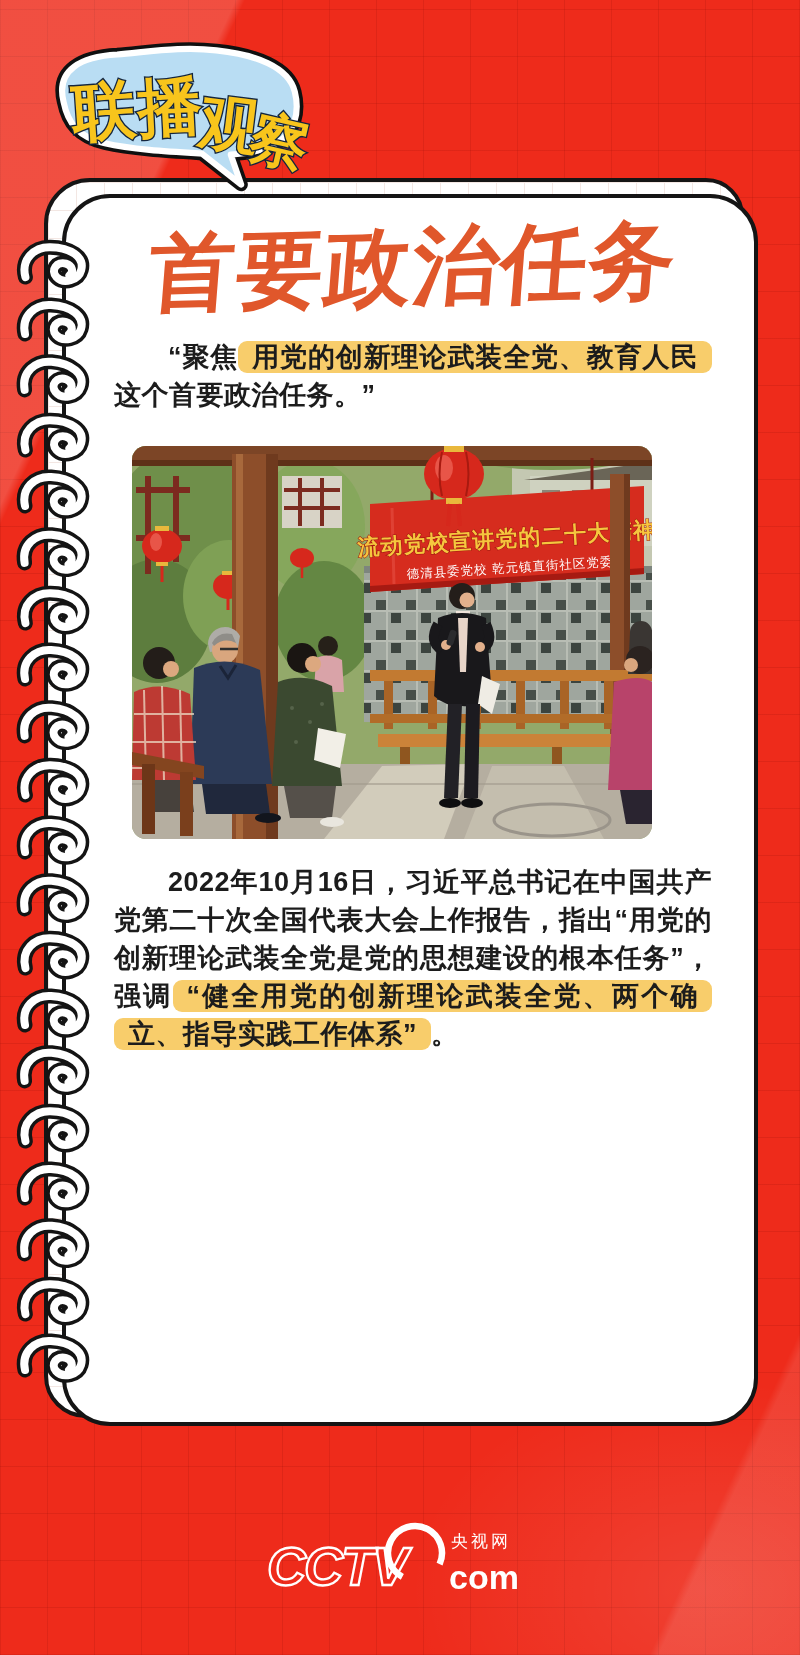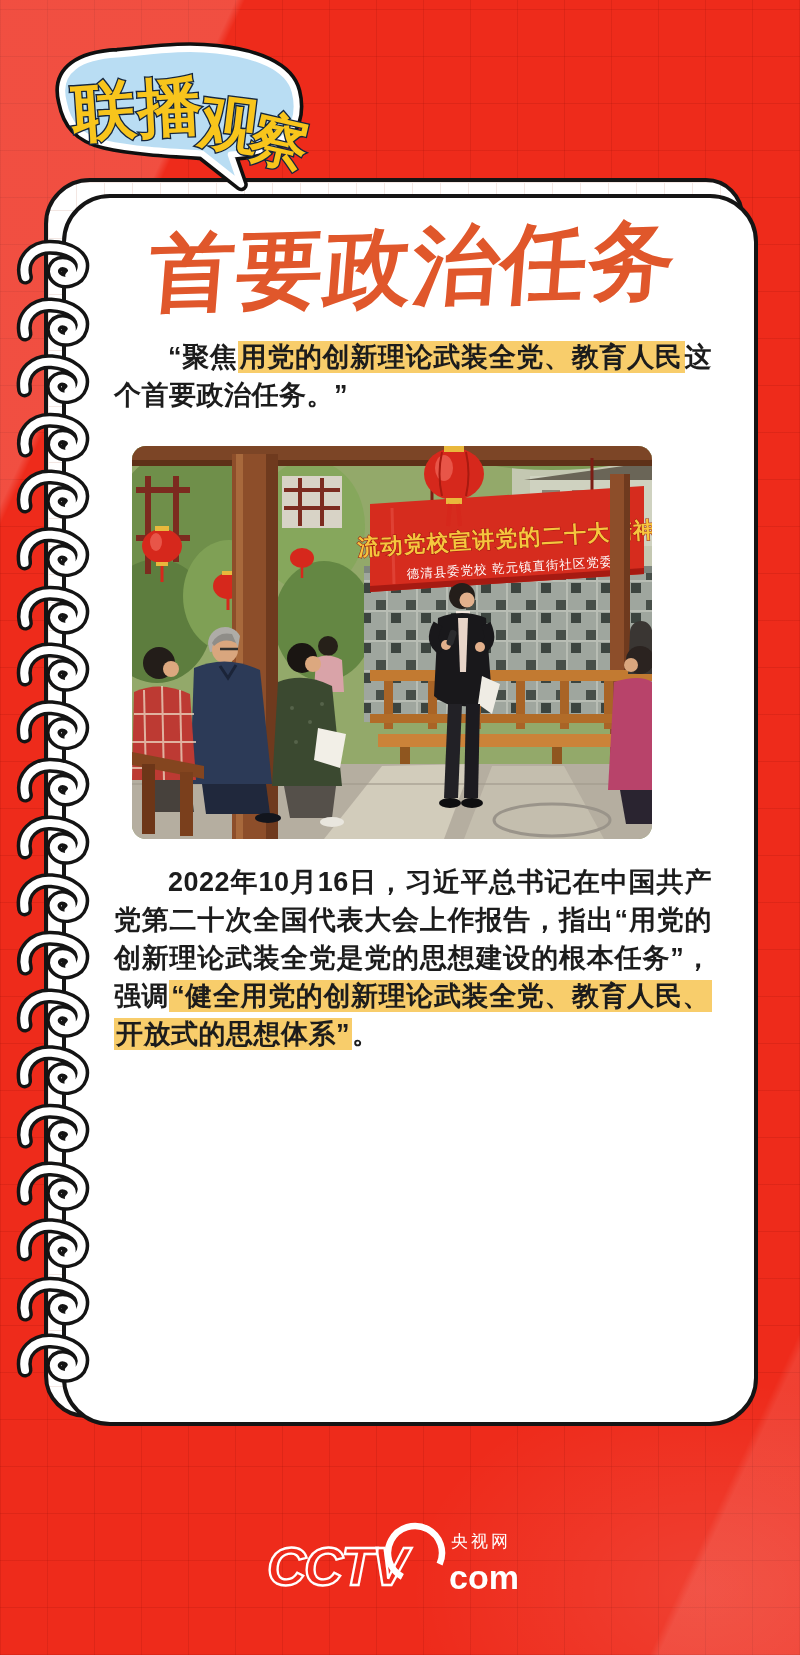--- a/index.html
+++ b/index.html
@@ -48,21 +48,21 @@
   .title{margin:6px 0 0;text-align:center;
     font-family:"DejaVu Serif",serif;font-weight:900;
     font-size:86px;line-height:1.12;letter-spacing:2px;color:#e0572b;
     transform:rotate(-1.5deg) skewX(-6deg);}
 
   .body-text{margin:0;font-size:27px;line-height:38px;color:#1c1c1c;
     font-weight:600;letter-spacing:.5px;text-indent:2em;text-align:justify;}
   .quote{margin-top:24px;}
   .para1{margin-top:24px;}
   .para2{margin-top:14px;}
-  .hl{background:#f8cd6b;border-radius:0;padding:1px 2px;
+  .hl{background:#f8cd6b;border-radius:9px;padding:1px 14px;
       -webkit-box-decoration-break:clone;box-decoration-break:clone;}
 
   .photo{width:520px;height:393px;margin:32px 0 0 18px;border-radius:14px;
     overflow:hidden;position:relative;background:#93a96a;}
   .photo svg{display:block;width:100%;height:100%;}
   .banner-main{font-family:"Liberation Sans",sans-serif;font-weight:bold;
     fill:#f6c63e;stroke:#9c150f;stroke-width:1px;paint-order:stroke;letter-spacing:1px;}
   .banner-sub{font-family:"Liberation Sans",sans-serif;fill:#ffffff;letter-spacing:1px;}
 
   
@@ -328,21 +328,21 @@
         <path d="M334 258 L348 258 L346 352 L332 352 Z" fill="#1c1b20"></path>
         <ellipse cx="318" cy="357" rx="11" ry="5" fill="#0e0e10"></ellipse>
         <ellipse cx="340" cy="357" rx="11" ry="5" fill="#0e0e10"></ellipse>
 
         <polygon points="0,306 72,320 72,333 0,319" fill="#84451f"></polygon>
         <rect x="10" y="318" width="13" height="70" fill="#6d3618"></rect>
         <rect x="48" y="326" width="13" height="64" fill="#7a3f1c"></rect>
       </svg>
     </div>
 
-    <p class="body-text para1"><span>2022年10月16日，习近平总书记在中国共产党第二十次全国代表大会上作报告，指出“用党的创新理论武装全党是党的思想建设的根本任务”，强调</span><span class="hl">“健全用党的创新理论武装全党、教育人民、开放式的思想体系”</span><span>。</span></p>
+    <p class="body-text para1"><span>2022年10月16日，习近平总书记在中国共产党第二十次全国代表大会上作报告，指出“用党的创新理论武装全党是党的思想建设的根本任务”，强调</span><span class="hl">“健全用党的创新理论武装全党、两个确立、指导实践工作体系”</span><span>。</span></p>
   </div>
 
   <div class="footer">
     <svg viewBox="0 0 270 88">
       <text class="cctv" x="2" y="66" font-size="54">CCTV</text>
       <circle cx="150" cy="34" r="27" fill="none" stroke="#ffffff" stroke-width="6.5" stroke-dasharray="125 45" transform="rotate(118 150 34)"></circle>
       <text class="site" x="186" y="28" font-size="17">央视网</text>
       <text class="dom" x="184" y="70" font-size="34">com</text>
     </svg>
   </div>

